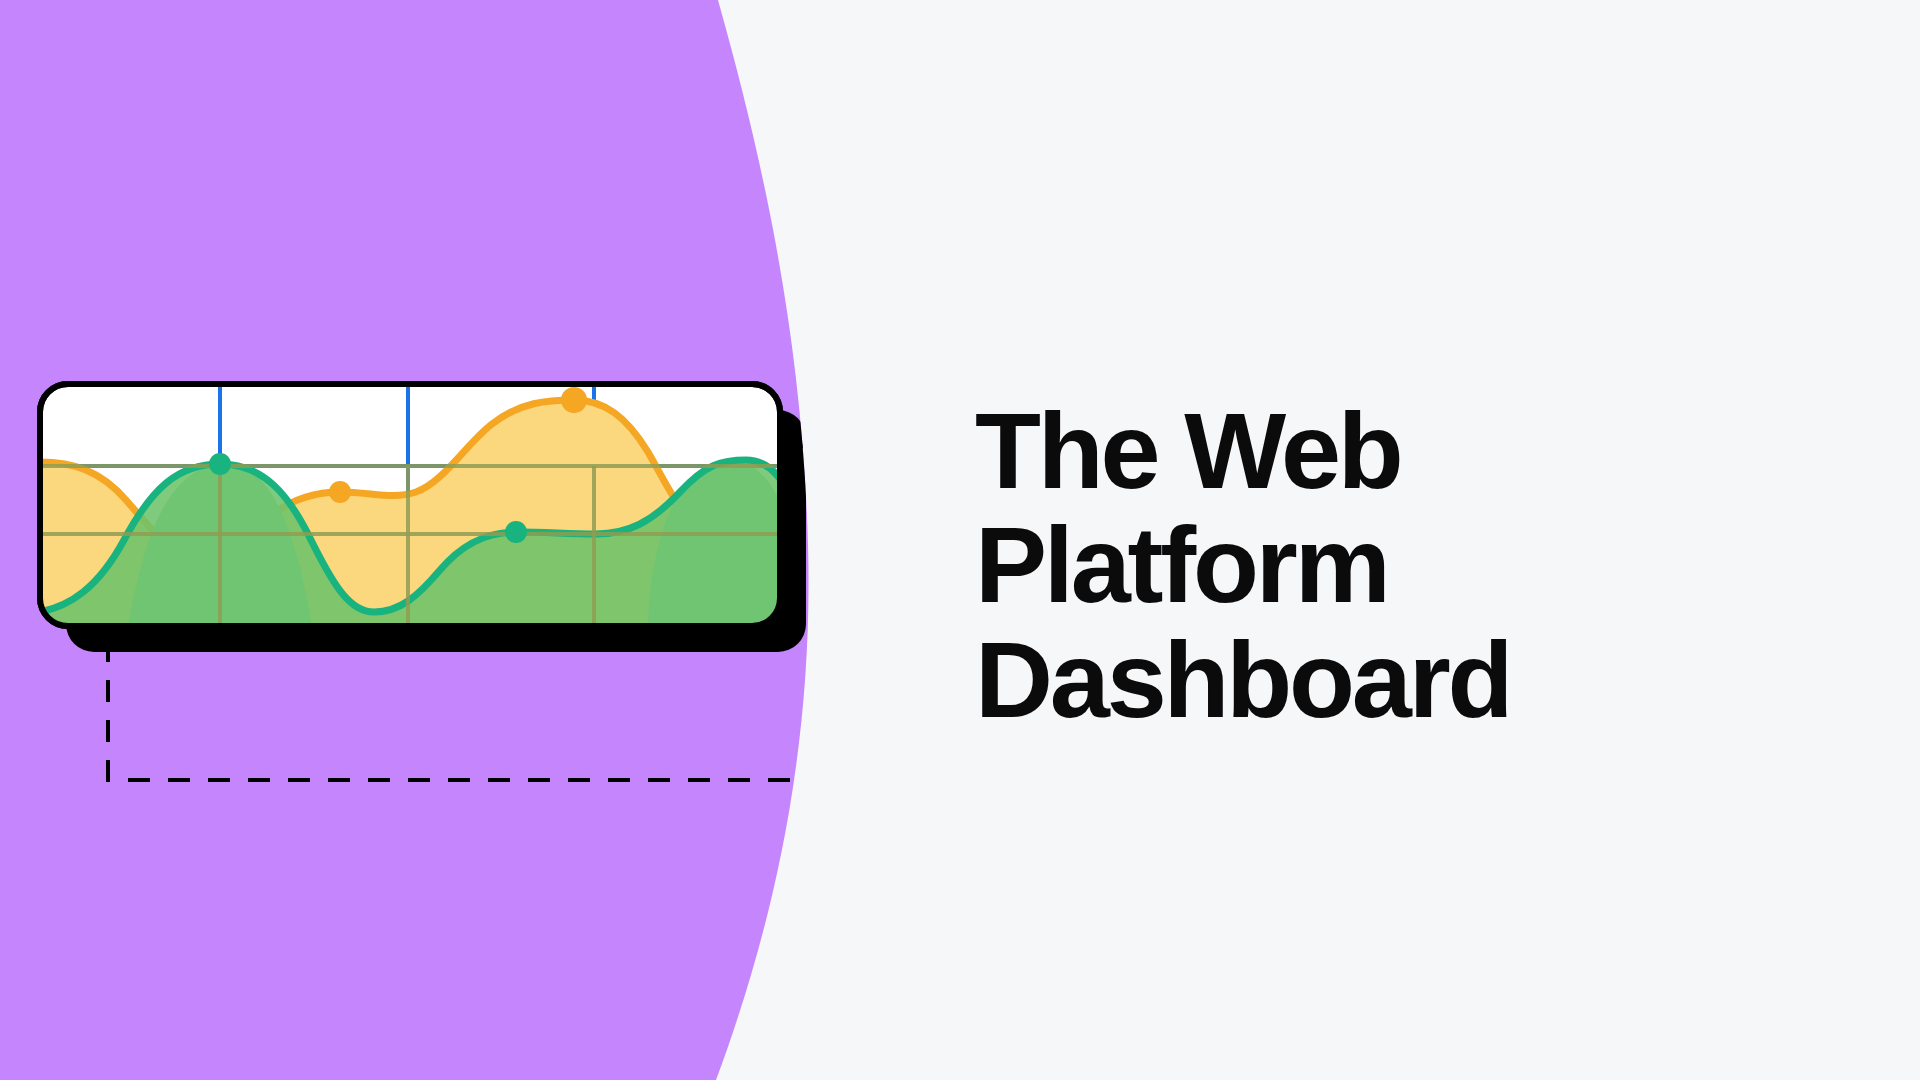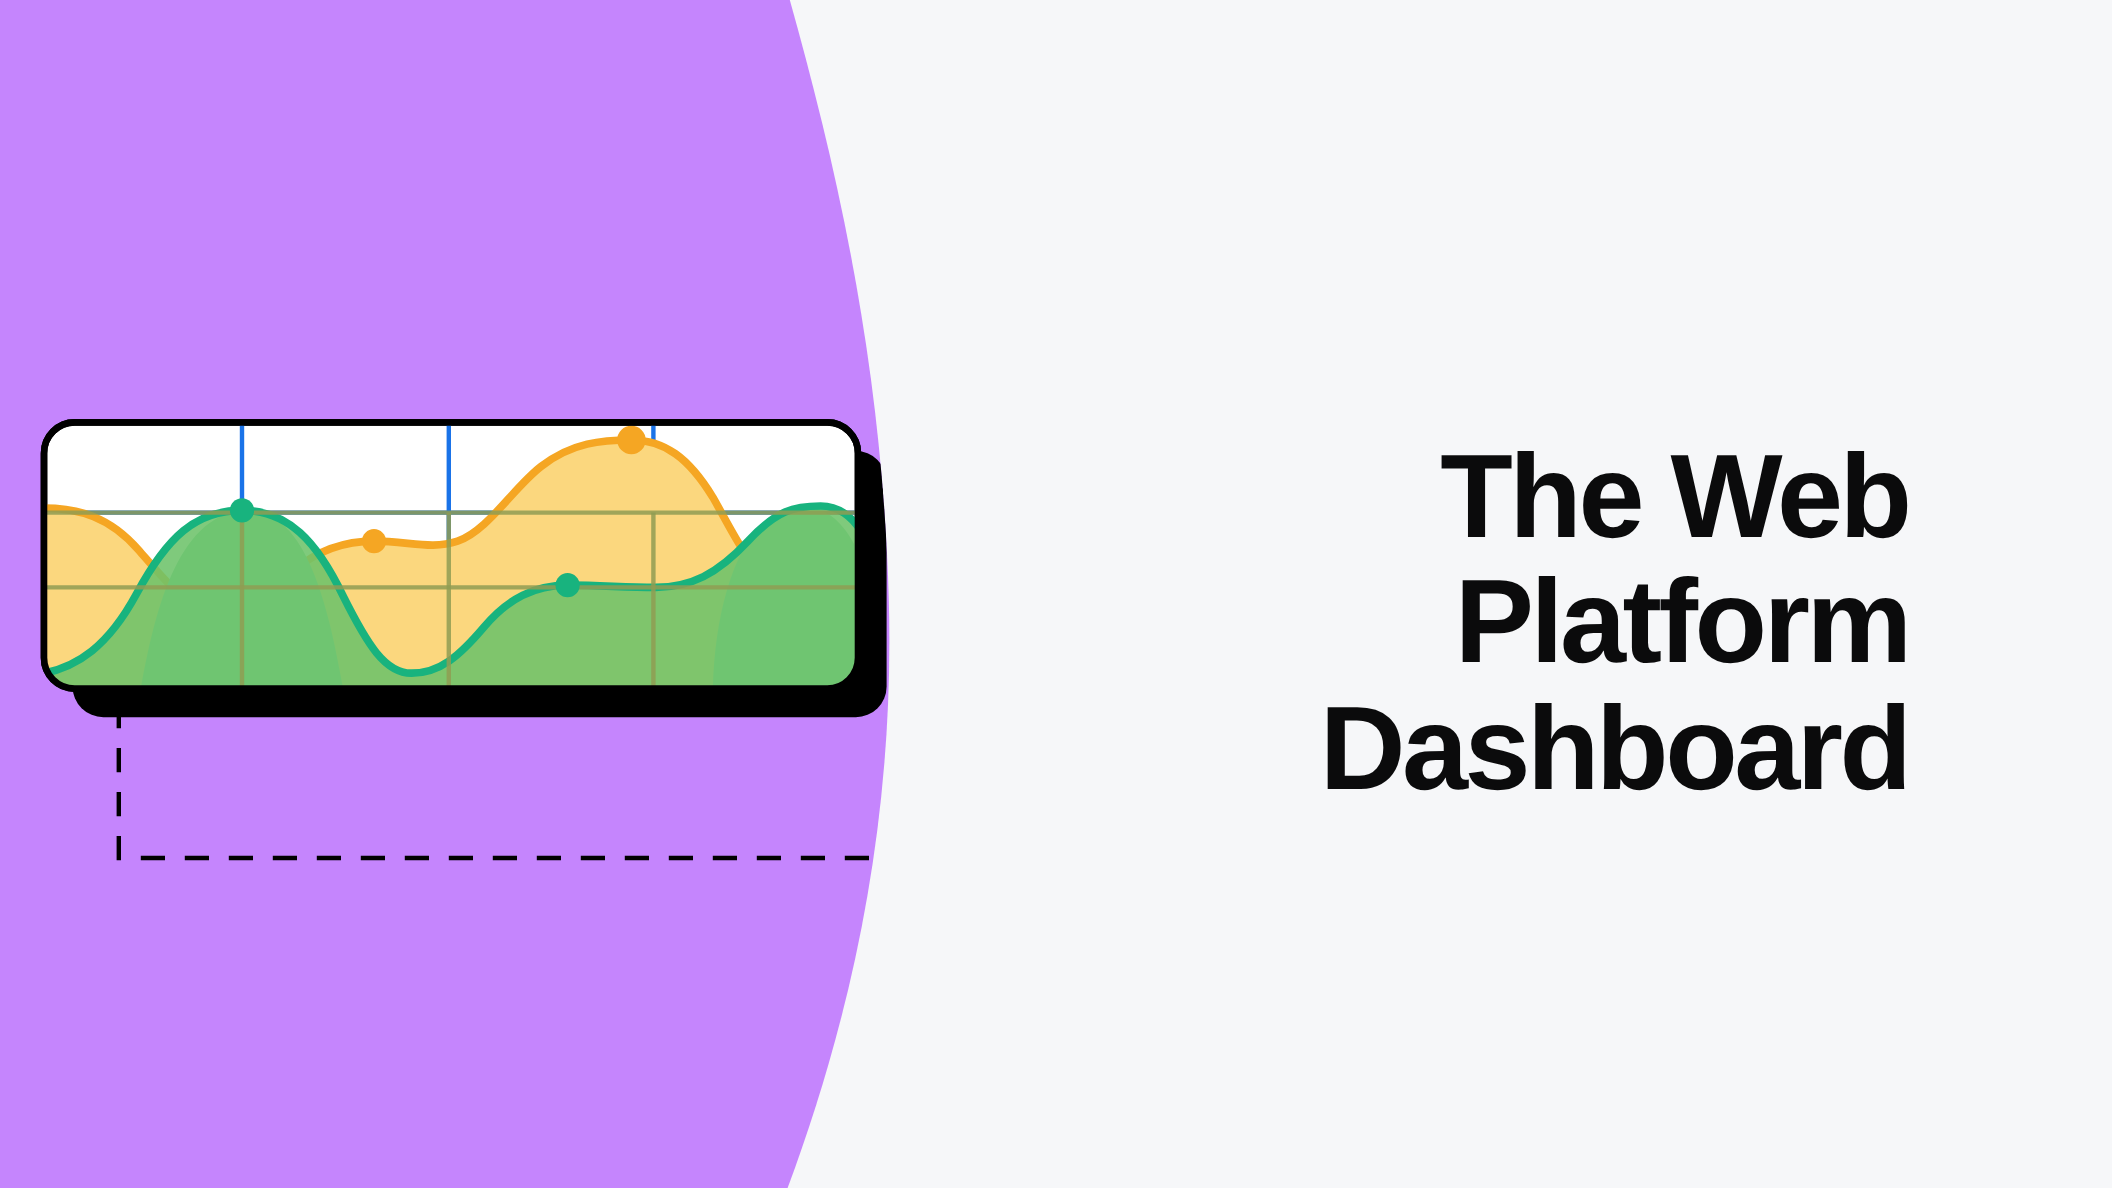--- a/index.html
+++ b/index.html
@@ -33,21 +33,20 @@
     left:975px;
     top:394px;
     width:760px;
     font-family:"Liberation Sans", sans-serif;
     font-weight:700;
     font-size:108px;
     line-height:1.06;
     letter-spacing:-3.2px;
     color:#0B0B0C;
     white-space:pre-line;
-    text-align:right;
   }
 </style>
 </head>
 <body>
 
 <div id="stage" style="background: rgb(246, 247, 249);">
 
   <svg id="blob-layer" viewBox="0 0 1920 1080" preserveAspectRatio="none" aria-hidden="true">
     <path id="blob-path" d="M0,0 L718,0 C760,150 802,330 808,545 C814,760 768,940 716,1080 L0,1080 Z" fill="#C585FD"></path>
   </svg>

